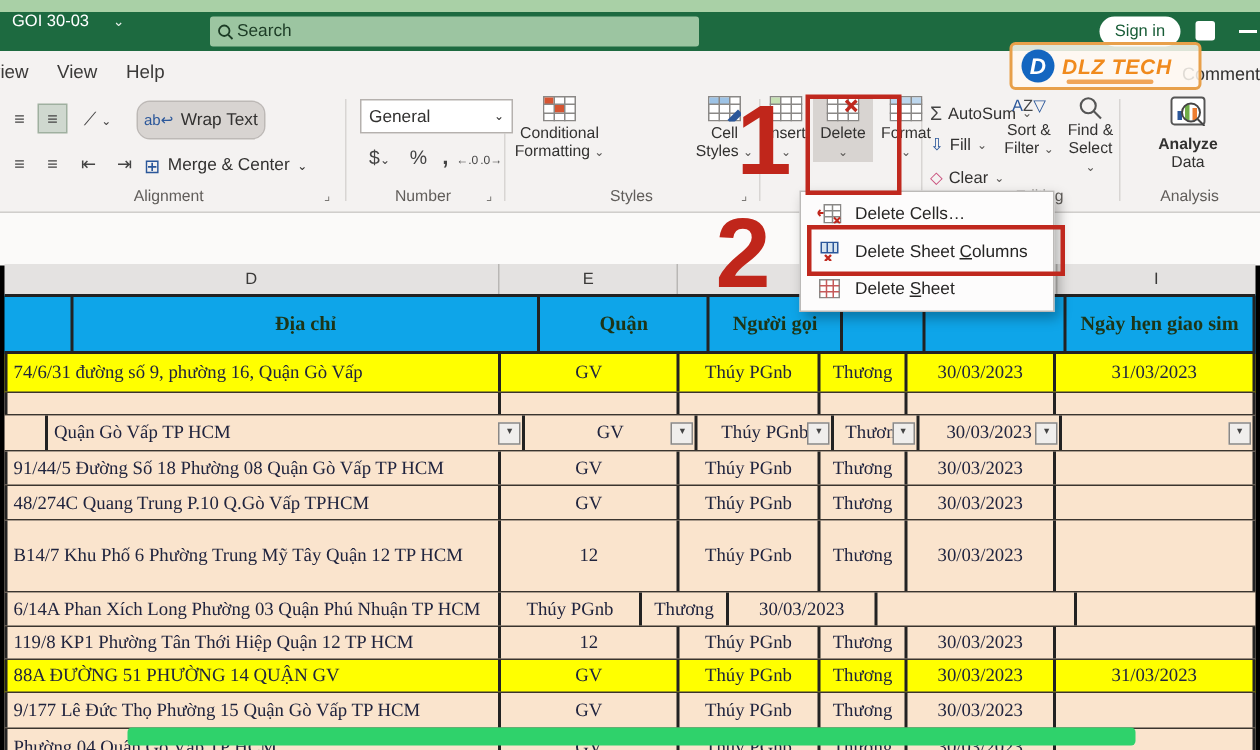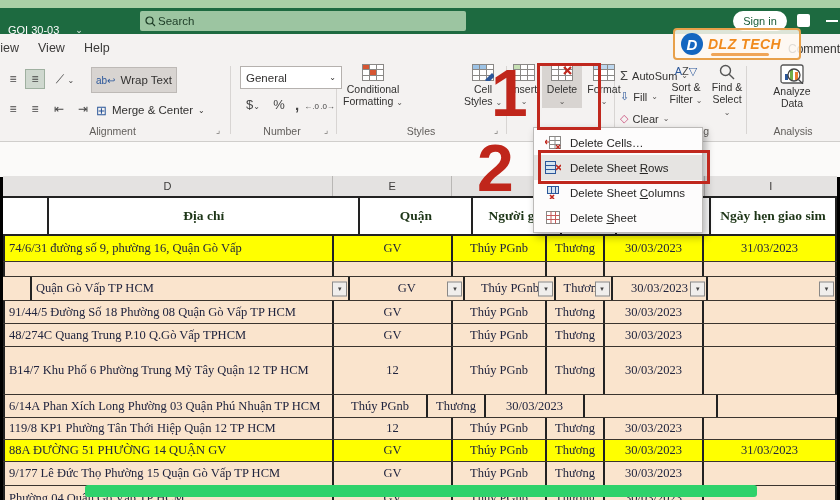--- a/index.html
+++ b/index.html
@@ -1,21 +1,21 @@
 <!DOCTYPE html>
 <html><head>
 <meta charset="utf-8">
 <style>
   html,body{margin:0;padding:0;background:#555;}
   .screen{position:relative;width:840px;height:500px;overflow:hidden;background:#000;
     font-family:"Liberation Sans",sans-serif;-webkit-font-smoothing:antialiased;}
   
   .topstrip{position:absolute;left:0;top:0;width:840px;height:8px;background:#a9d0a6;}
   .titlebar{position:absolute;left:0;top:8px;width:840px;height:26px;background:#1d6a40;color:#fff;}
-  .wbtitle{position:absolute;left:8px;top:16px;font-size:11px;color:#fff;display:flex;gap:16px;align-items:center;}
+  .wbtitle{position:absolute;left:8px;top:0;font-size:11px;color:#fff;display:flex;gap:16px;align-items:center;}
   .wbtitle .chev{font-size:9px;opacity:.9;}
   .searchbox{position:absolute;left:140px;top:3px;width:308px;height:20px;background:#9cc5a1;border-radius:2px;
     display:flex;align-items:center;gap:8px;padding-left:18px;font-size:11.5px;color:#1c3b25;}
   .signin{position:absolute;left:733px;top:3px;width:54px;height:20px;background:#fff;border-radius:10px;
     font-size:11px;color:#185c37;display:flex;align-items:center;justify-content:center;}
   .winicon{position:absolute;left:797px;top:6px;width:13px;height:13px;background:#fff;border-radius:2px;}
   .minimize{position:absolute;left:826px;top:12px;width:12px;height:2px;background:#fff;}
   .menubar{position:absolute;left:0;top:34px;width:840px;height:28px;background:#f4f2f1;color:#3b3a39;}
   .mtab{position:absolute;top:7px;font-size:12.5px;}
   .comments{position:absolute;left:788px;top:8px;font-size:12px;color:#323130;}
@@ -45,21 +45,21 @@
   .trow{display:flex;background:#fae4cd;border-bottom:1px solid #3a342e;}
   .trow.yellow{background:#ffff00;}
   .cell{position:relative;border-right:2px solid #222;box-sizing:border-box;display:flex;align-items:center;
     font-family:"Liberation Serif",serif;font-size:12.5px;color:#20243e;overflow:hidden;white-space:nowrap;}
   .cell.c0{width:331px;border-left:2px solid #222;justify-content:flex-start;padding-left:4px;}
   .cell.c1{width:119px;justify-content:center;}
   .cell.c2{width:94px;justify-content:center;}
   .cell.c3{width:58px;justify-content:center;}
   .cell.c4{width:99px;justify-content:center;}
   .cell.c5{width:133px;justify-content:center;}
-  .hrow{display:flex;height:36px;background:#ffffff;border-top:2px solid #222;border-bottom:2px solid #222;padding-left:44px;}
+  .hrow{display:flex;height:36px;background:#0ea5e9;border-top:2px solid #222;border-bottom:2px solid #222;padding-left:44px;}
   .hrow .cell{font-weight:bold;font-size:13.5px;color:#1d3517;justify-content:center;padding-left:0;}
   .fbtn{position:absolute;right:1px;top:50%;transform:translateY(-50%);width:13px;height:13px;background:#f0eeec;
     border:1px solid #8a8886;font-size:7px;line-height:12px;text-align:center;color:#444;
     font-family:"Liberation Sans",sans-serif;}
   
   .dmenu{position:absolute;left:533px;top:127px;width:168px;background:#fdfcfc;border:1px solid #bcbab8;
     box-shadow:3px 4px 8px rgba(0,0,0,.3);padding:2px 0;z-index:40;}
   .mitem{height:25px;display:flex;align-items:center;gap:9px;padding-left:11px;font-size:11.5px;color:#262524;}
   .mitem.hl{background:#e6e4e2;}
   .mitem .accel{text-decoration:underline;}
@@ -115,21 +115,21 @@
     <div class="gsep" style="left:614px;"></div>
     <div class="gsep" style="left:746px;"></div>
 
     <div class="sbtn" style="left:4px;top:8px;">≡</div>
     <div class="sbtn sel" style="left:26px;top:8px;">≡</div>
     <div class="sbtn" style="left:50px;top:8px;width:30px;">⟋ <span class="chev">⌄</span></div>
     <div class="sbtn" style="left:4px;top:38px;">≡</div>
     <div class="sbtn" style="left:26px;top:38px;">≡</div>
     <div class="sbtn" style="left:50px;top:38px;">⇤</div>
     <div class="sbtn" style="left:74px;top:38px;">⇥</div>
-    <div class="hbtn sel" style="left:92px;top:6px;">
+    <div class="hbtn sel" style="left:92px;top:6px;border-radius:8px;">
       <span class="ic" style="font-size:10px;color:#2b579a;">ab↩</span>
       <span>Wrap Text</span>
     </div>
     <div class="hbtn" style="left:92px;top:36px;">
       <span class="ic" style="font-size:13px;color:#2b579a;">⊞</span>
       <span>Merge &amp; Center</span>
       <span class="chev">⌄</span>
     </div>
     <div class="glabel" style="left:0;width:225px;">Alignment</div>
     <div class="launcher" style="left:216px;">⌟</div>
@@ -230,21 +230,21 @@
 
     <div class="bigbtn" style="left:762px;width:60px;">
       <svg width="24" height="20" viewBox="0 0 24 20">
           <rect x="1" y="1" width="22" height="18" rx="2" fill="#fff" stroke="#555" stroke-width="1.3"></rect>
           <rect x="5" y="10" width="3" height="6" fill="#2b579a"></rect>
           <rect x="10" y="6" width="3" height="10" fill="#70ad47"></rect>
           <rect x="15" y="8" width="3" height="8" fill="#ed7d31"></rect>
           <circle cx="14" cy="11" r="6" fill="none" stroke="#444" stroke-width="1.3"></circle>
           <line x1="18.5" y1="15.5" x2="23" y2="20" stroke="#444" stroke-width="1.3"></line>
         </svg>
-      <span style="margin-top:1px;">Analyze</span>
+      <span style="margin-top:6px;font-weight:bold;">Analyze</span>
       <span>Data</span>
     </div>
     <div class="glabel" style="left:746px;width:94px;">Analysis</div>
   </div>
 
   <div class="fstrip"></div>
 
   <div class="colstrip">
     <div class="colcell" style="width:331px;">D</div>
     <div class="colcell" style="width:119px;">E</div>
@@ -493,28 +493,20 @@
   <div class="dmenu">
     <div class="mitem">
       <svg class="miicon" viewBox="0 0 16 13">
           <rect x="4.5" y="0.5" width="11" height="12" fill="#fff" stroke="#8a8886"></rect>
           <path d="M4.5 4.5h11M4.5 8.5h11M10 0v13" stroke="#8a8886"></path>
           <path d="M0 6h4M2 4l-2 2 2 2" stroke="#c0281e" stroke-width="1.2" fill="none"></path>
           <path d="M11 9l4 4M15 9l-4 4" stroke="#c0281e" stroke-width="1.4"></path>
         </svg>
       <span><span>Delete Cells…</span><span class="accel"></span><span></span></span>
     </div>
-    <div class="mitem hl">
-      <svg class="miicon" viewBox="0 0 16 13">
-          <rect x="0.5" y="0.5" width="10" height="12" fill="#d6e4f0" stroke="#2b579a"></rect>
-          <path d="M0.5 4.5h10M0.5 8.5h10" stroke="#2b579a"></path>
-          <path d="M11 4l5 5M16 4l-5 5" stroke="#c0281e" stroke-width="1.6"></path>
-        </svg>
-      <span><span>Delete Sheet </span><span class="accel">R</span><span>ows</span></span>
-    </div>
     <div class="mitem">
       <svg class="miicon" viewBox="0 0 16 13">
           <rect x="2.5" y="0.5" width="11" height="7" fill="#d6e4f0" stroke="#2b579a"></rect>
           <path d="M6.5 0.5v7M10.5 0.5v7" stroke="#2b579a"></path>
           <path d="M5 9l4 4M9 9l-4 4" stroke="#c0281e" stroke-width="1.6"></path>
         </svg>
       <span><span>Delete Sheet </span><span class="accel">C</span><span>olumns</span></span>
     </div>
     <div class="mitem">
       <svg class="miicon" viewBox="0 0 16 13">

